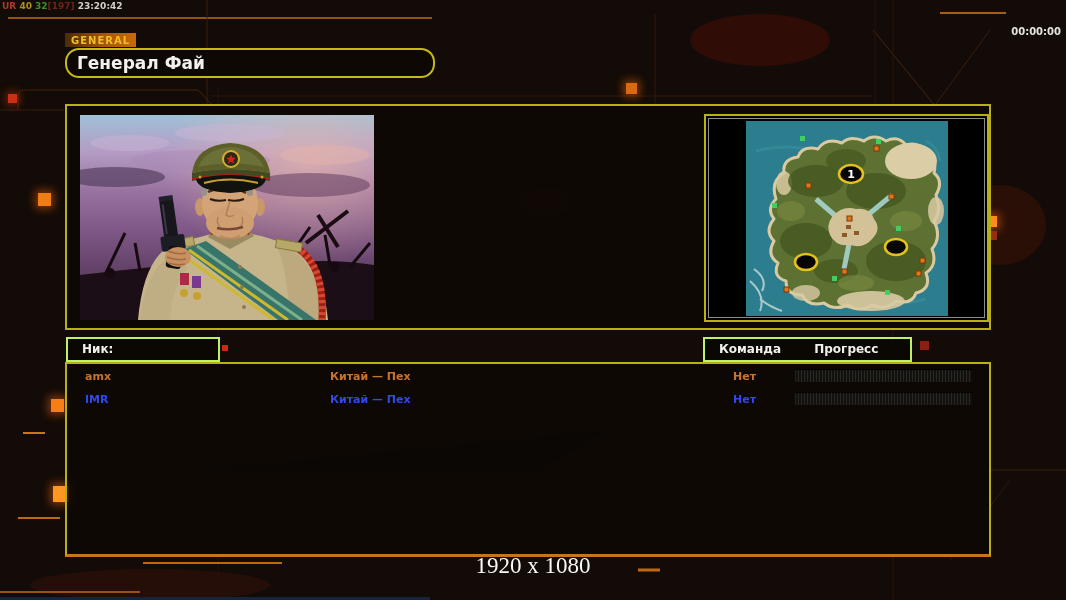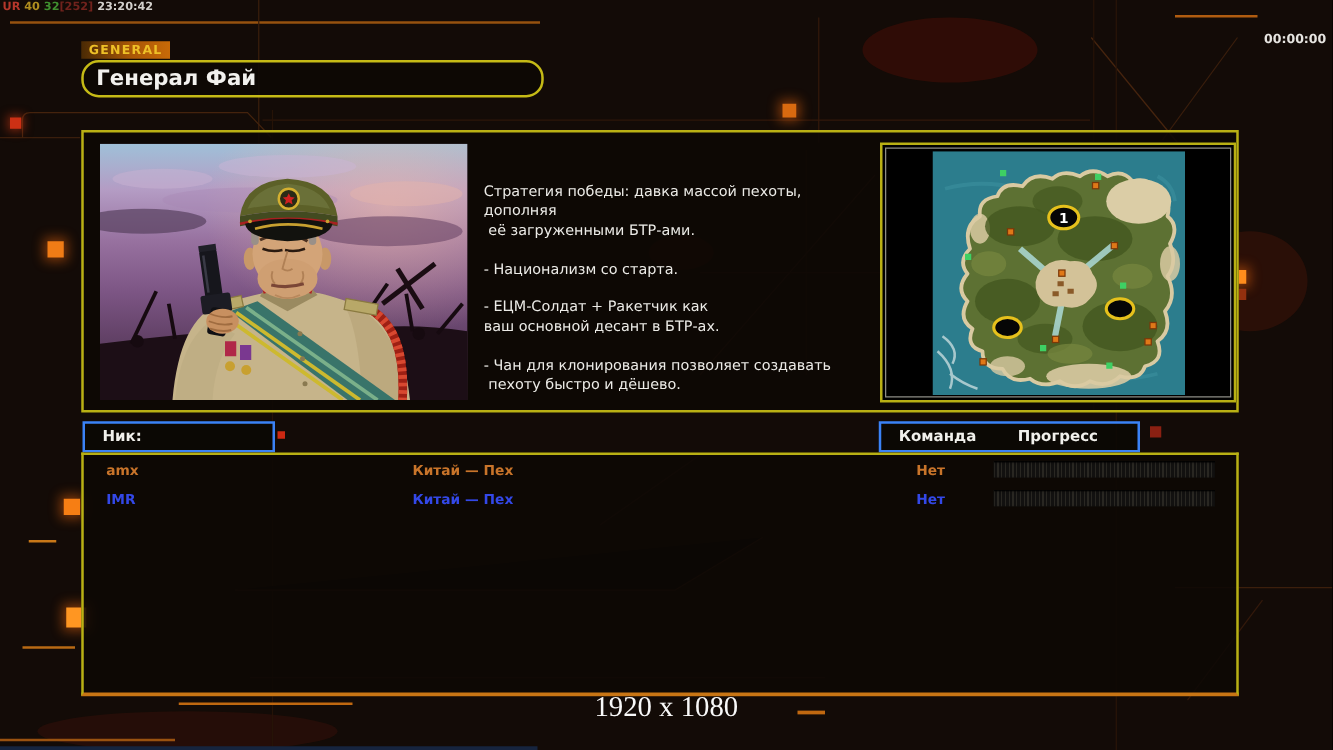--- a/index.html
+++ b/index.html
@@ -20,21 +20,21 @@
   #title-box span{margin-left:10px;line-height:26px;font-size:17px;font-weight:bold;color:#f2f1ee;}
 
   #main-panel{left:65px;top:104px;width:922px;height:222px;}
   #portrait{position:absolute;left:13px;top:9px;width:294px;height:205px;background:#201018;}
   #strategy{position:absolute;left:320px;top:40px;width:314px;font-size:11.5px;line-height:1.34;
             color:#ecebe7;white-space:pre-wrap;}
   #map-box{position:absolute;left:637px;top:8px;width:281px;height:204px;border:2px solid #b9b014;background:#000;}
   #map-inner{position:absolute;inset:2px;border:1px solid #8d8d86;background:#000;
              display:flex;justify-content:center;align-items:center;}
 
-  .hdr{position:absolute;height:21px;border:2px solid #3b82f6;background:rgba(10,7,4,.82);
+  .hdr{position:absolute;height:21px;border:2px solid #bef264;background:rgba(10,7,4,.82);
        color:#f1f0ec;font-size:12px;font-weight:bold;line-height:21px;z-index:2;}
   #hdr-nick{left:66px;top:337px;width:150px;}
   #hdr-general{left:315px;top:337px;width:210px;}
   #hdr-team{left:703px;top:337px;width:205px;}
   .hdr .lbl1{margin-left:14px;}
   .hdr .lbl2{margin-left:29px;}
 
   #list-panel{left:65px;top:362px;width:922px;height:190px;border-bottom:3px solid #c87514;}
   .prow{position:absolute;left:0;width:100%;height:21px;font-size:11px;font-weight:bold;}
   .prow .nick{position:absolute;left:18px;top:3px;}
@@ -92,21 +92,21 @@
   <div class="sq glow" style="left:147px;top:122px;width:18px;height:18px;background:#ff8c1c;"></div>
   <div class="sq glow" style="left:38px;top:193px;width:13px;height:13px;background:#f07c16;"></div>
   <div class="sq glow" style="left:626px;top:83px;width:11px;height:11px;background:#d86a10;"></div>
   <div class="sq" style="left:222px;top:345px;width:6px;height:6px;background:#cc2812;z-index:3;"></div>
   <div class="sq" style="left:920px;top:341px;width:9px;height:9px;background:#8a2012;z-index:3;"></div>
   <div class="sq glow" style="left:986px;top:216px;width:11px;height:11px;background:#ff8c1c;"></div>
   <div class="sq" style="left:988px;top:231px;width:9px;height:9px;background:#93300e;"></div>
   <div class="sq glow" style="left:51px;top:399px;width:13px;height:13px;background:#f67e14;"></div>
   <div class="sq glow" style="left:53px;top:486px;width:16px;height:16px;background:#ff9622;"></div>
 
-  <div id="debug"><span style="color: rgb(181, 55, 43);">UR </span><span style="color: rgb(176, 142, 31);">40 </span><span style="color: rgb(63, 143, 47);">32</span><span style="color: rgb(112, 34, 28);">[252] </span><span style="color: rgb(210, 207, 203);">23:20:42</span></div>
+  <div id="debug"><span style="color: rgb(181, 55, 43);">UR </span><span style="color: rgb(176, 142, 31);">40 </span><span style="color: rgb(63, 143, 47);">32</span><span style="color: rgb(112, 34, 28);">[197] </span><span style="color: rgb(210, 207, 203);">23:20:42</span></div>
 
   <div id="clock">00:00:00</div>
 
   <div id="gen-tab">GENERAL</div>
   <div id="title-box" class="panel">
     <span>Генерал Фай</span>
   </div>
 
   <div id="main-panel" class="panel">
 
@@ -210,30 +210,20 @@
           <rect x="80" y="120" width="24" height="15" rx="2" fill="#1c1c24"></rect>
           <rect x="84" y="131" width="15" height="22" rx="3" fill="#101014" transform="rotate(18 91 142)"></rect>
           <path d="M87 88 V118" stroke="#3a3a46" stroke-width="2"></path>
           <rect x="84" y="80" width="14" height="5" fill="#202028"></rect>
         </g>
         <ellipse cx="98" cy="142" rx="13" ry="10" fill="#c89060"></ellipse>
         <path d="M88 136 q10 4 18 2 M87 142 q10 4 19 2 M88 148 q10 3 17 1" stroke="#a06c40" stroke-width="1.5" fill="none"></path>
       </svg>
     </div>
 
-    <div id="strategy">Стратегия победы: давка массой пехоты, дополняя
- её загруженными БТР-ами.
-
-- Национализм со старта.
-
-- ЕЦМ-Солдат + Ракетчик как
-ваш основной десант в БТР-ах.
-
-- Чан для клонирования позволяет создавать
- пехоту быстро и дёшево.</div>
 
     <div id="map-box">
       <div id="map-inner">
         <svg width="202" height="195" viewBox="0 0 202 195">
           <rect width="202" height="195" fill="#2c7d8d"></rect>
           <path d="M10 30 q30 -8 60 0 M120 180 q30 6 60 -2 M180 20 q12 6 14 20" stroke="#3d93a2" stroke-width="3" fill="none" opacity=".5"></path>
           <g stroke="#dce8e8" stroke-width="2" fill="none" opacity=".7">
             <path d="M8 148 q14 10 8 22"></path>
               <path d="M4 160 q16 14 10 30"></path>
               <path d="M14 178 q10 8 22 12"></path>

